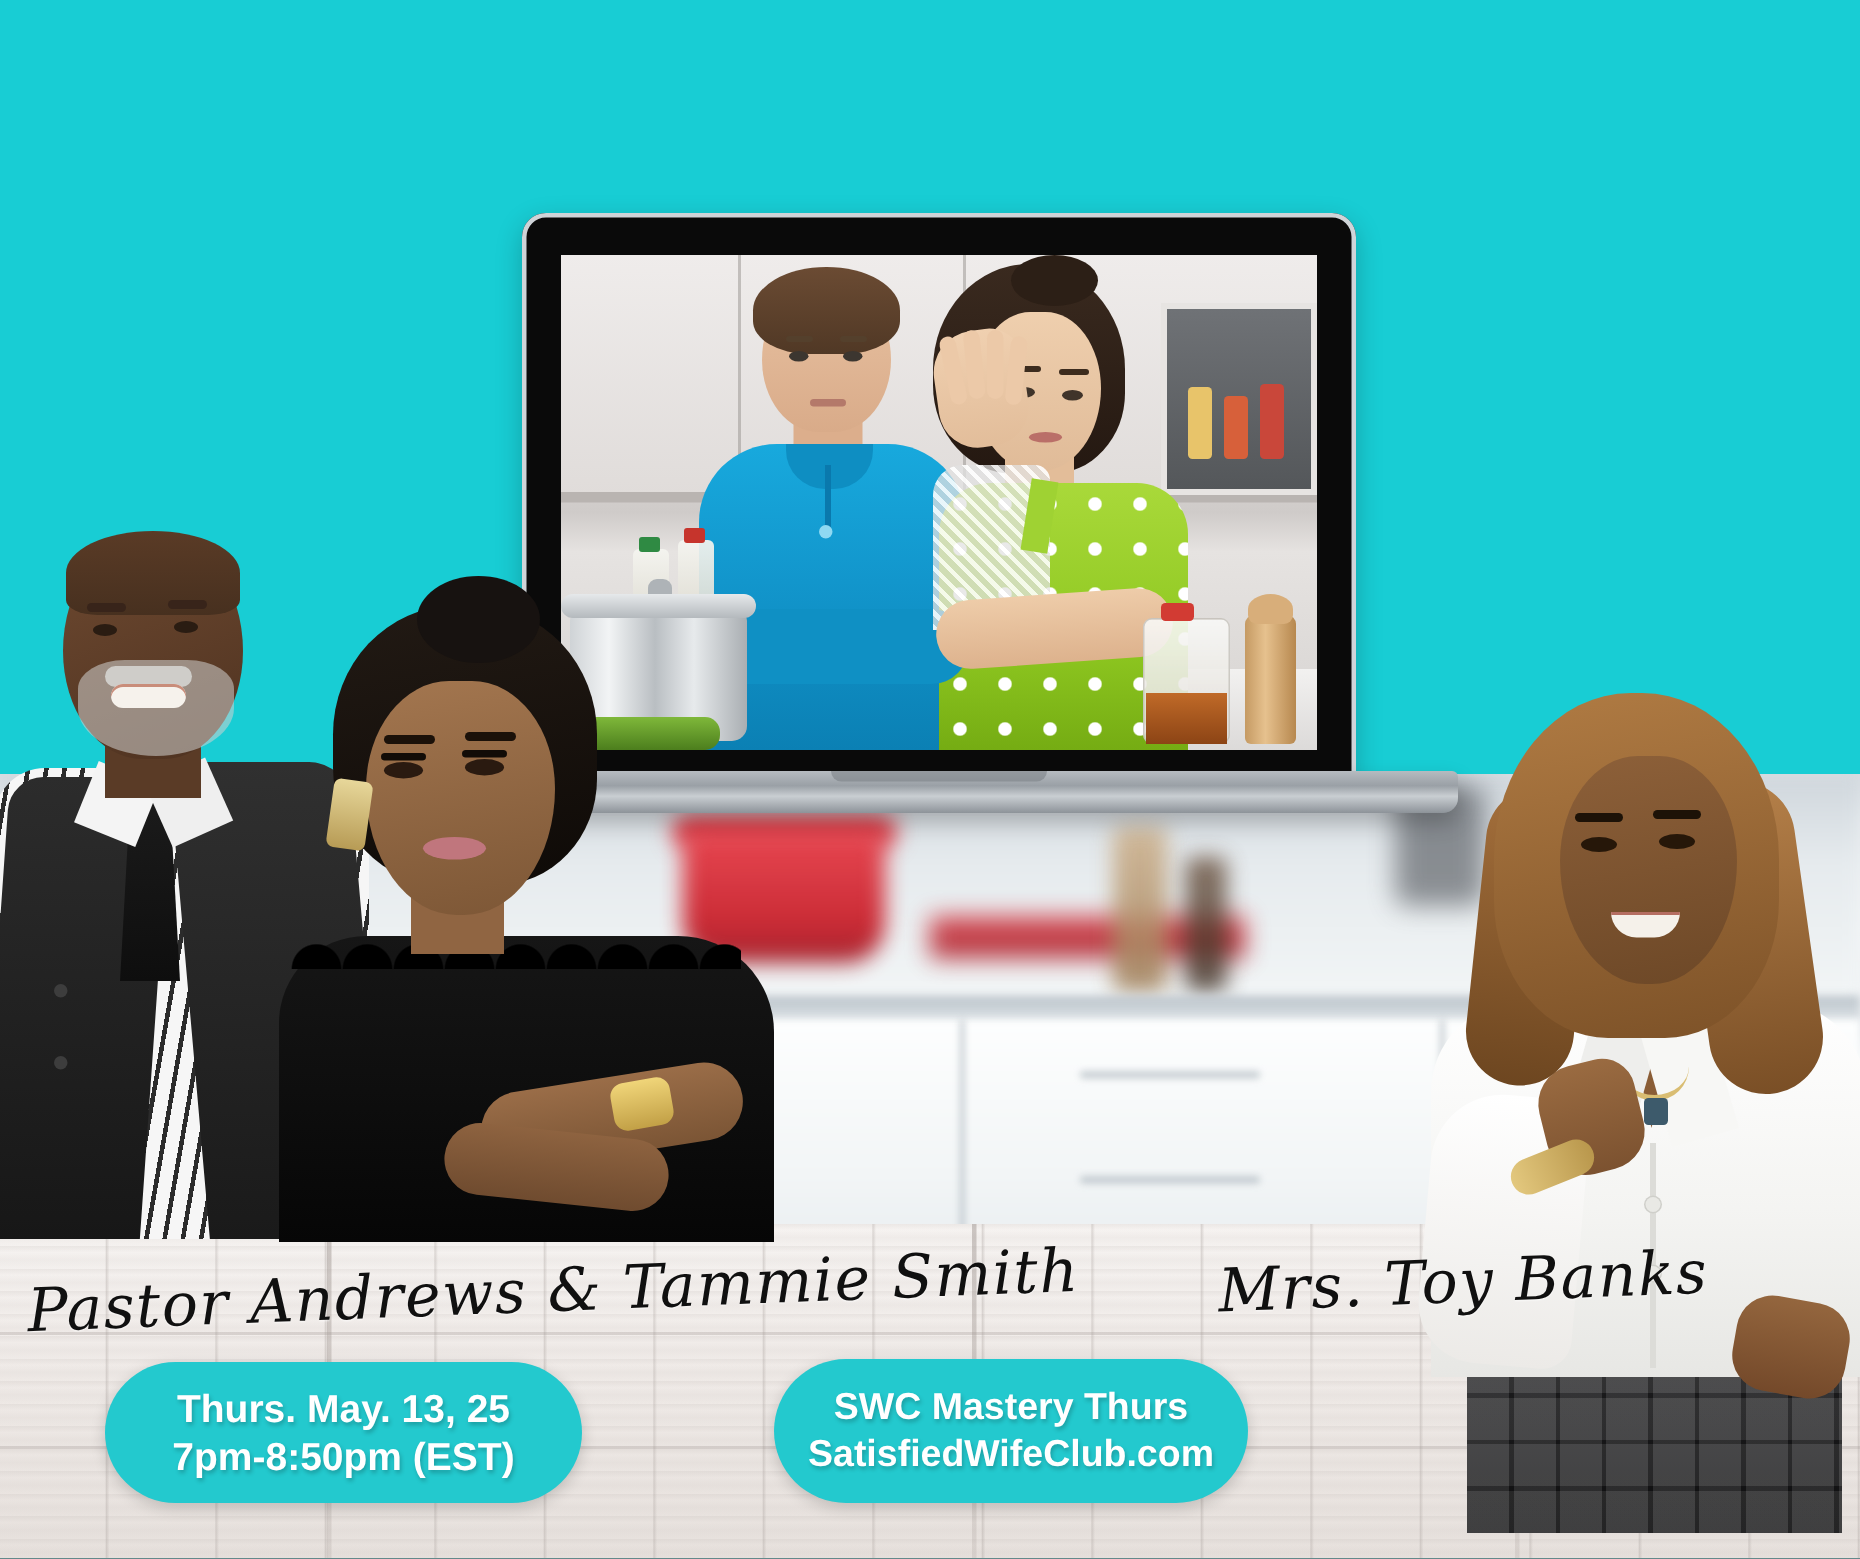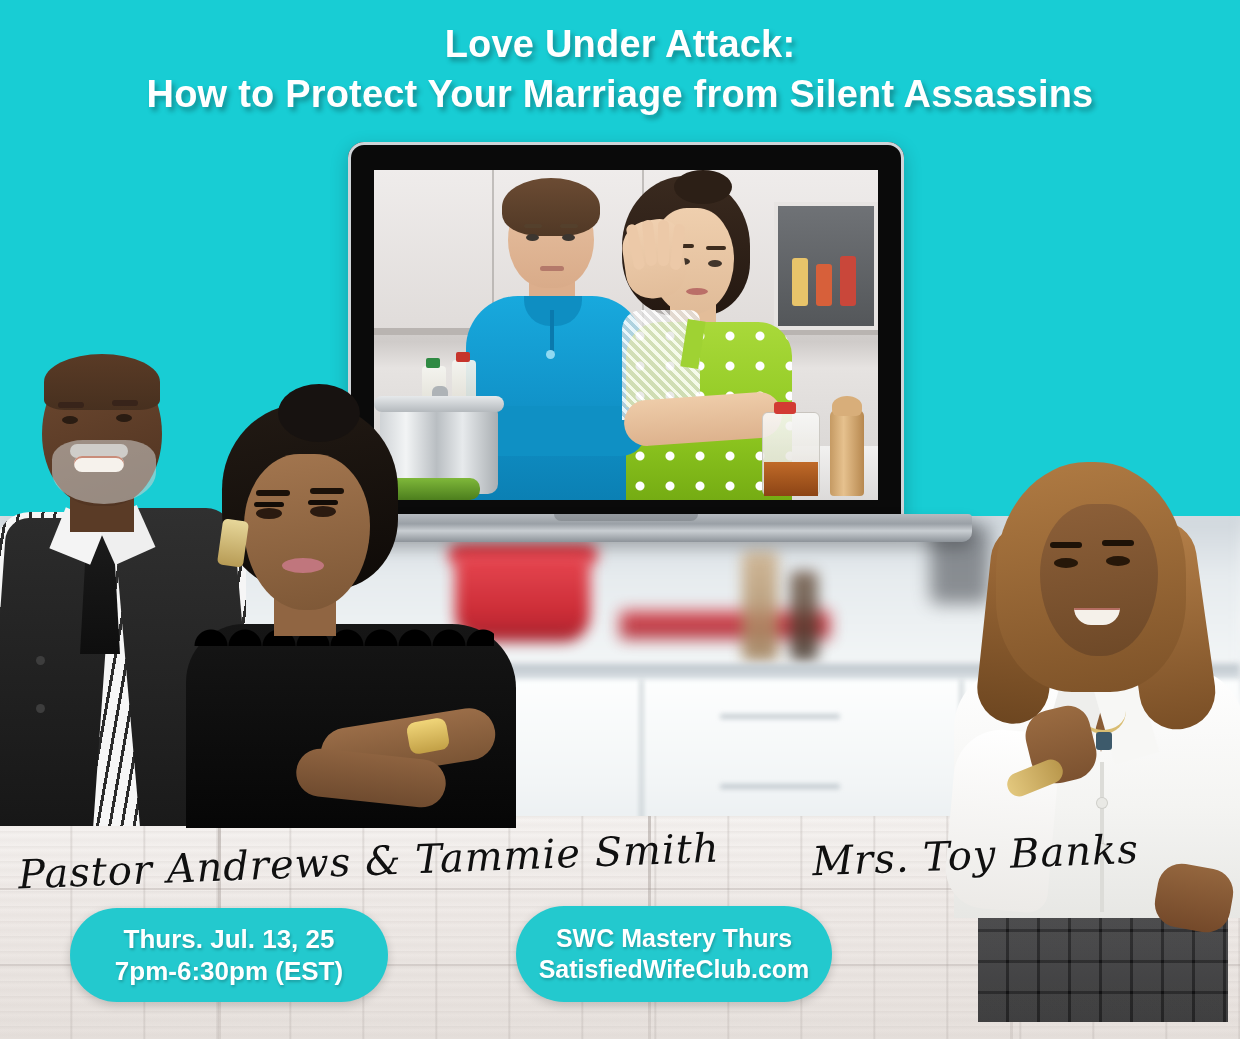--- a/index.html
+++ b/index.html
@@ -488,24 +488,20 @@
     <div class="cab-handle" style="left:720px;top:268px;"></div>
 
     <div class="wood"></div>
     <div class="plank-seam" style="left:218px;"></div>
     <div class="plank-seam" style="left:648px;"></div>
     <div class="plank-seam" style="left:1010px;"></div>
     <div class="plank-h" style="top:372px;"></div>
     <div class="plank-h" style="top:448px;"></div>
   </div>
 
-  <div class="title">
-    <span class="title-line1">Love Under Attack:</span>
-    <span class="title-line2">How to Protect Your Marriage from Silent Assassins</span>
-  </div>
 
   <div class="laptop">
     <div class="laptop-lid"></div>
     <div class="laptop-screen">
       <div class="scr-bg"></div>
       <div class="scr-cabinet"></div>
       <div class="scr-cab-seam" style="left:118px;"></div>
       <div class="scr-cab-seam" style="left:268px;"></div>
       <div class="scr-cab-shelf"></div>
       <div class="scr-glassdoor"></div>
@@ -633,22 +629,22 @@
     <div class="tb-brow" style="left:158px;top:78px;"></div>
     <div class="tb-eye" style="left:110px;top:96px;"></div>
     <div class="tb-eye" style="left:162px;top:94px;"></div>
     <div class="tb-smile"></div>
   </div>
 
   <div class="script script-left">Pastor Andrews &amp; Tammie Smith</div>
   <div class="script script-right">Mrs. Toy Banks</div>
 
   <div class="pill pill-date">
-    <span>Thurs. Jul. 13, 25</span>
-    <span>7pm-6:30pm (EST)</span>
+    <span>Thurs. May. 13, 25</span>
+    <span>7pm-8:50pm (EST)</span>
   </div>
 
   <div class="pill pill-class">
     <span>SWC Mastery Thurs</span>
     <span>SatisfiedWifeClub.com</span>
   </div>
 
 
 </div>
 

